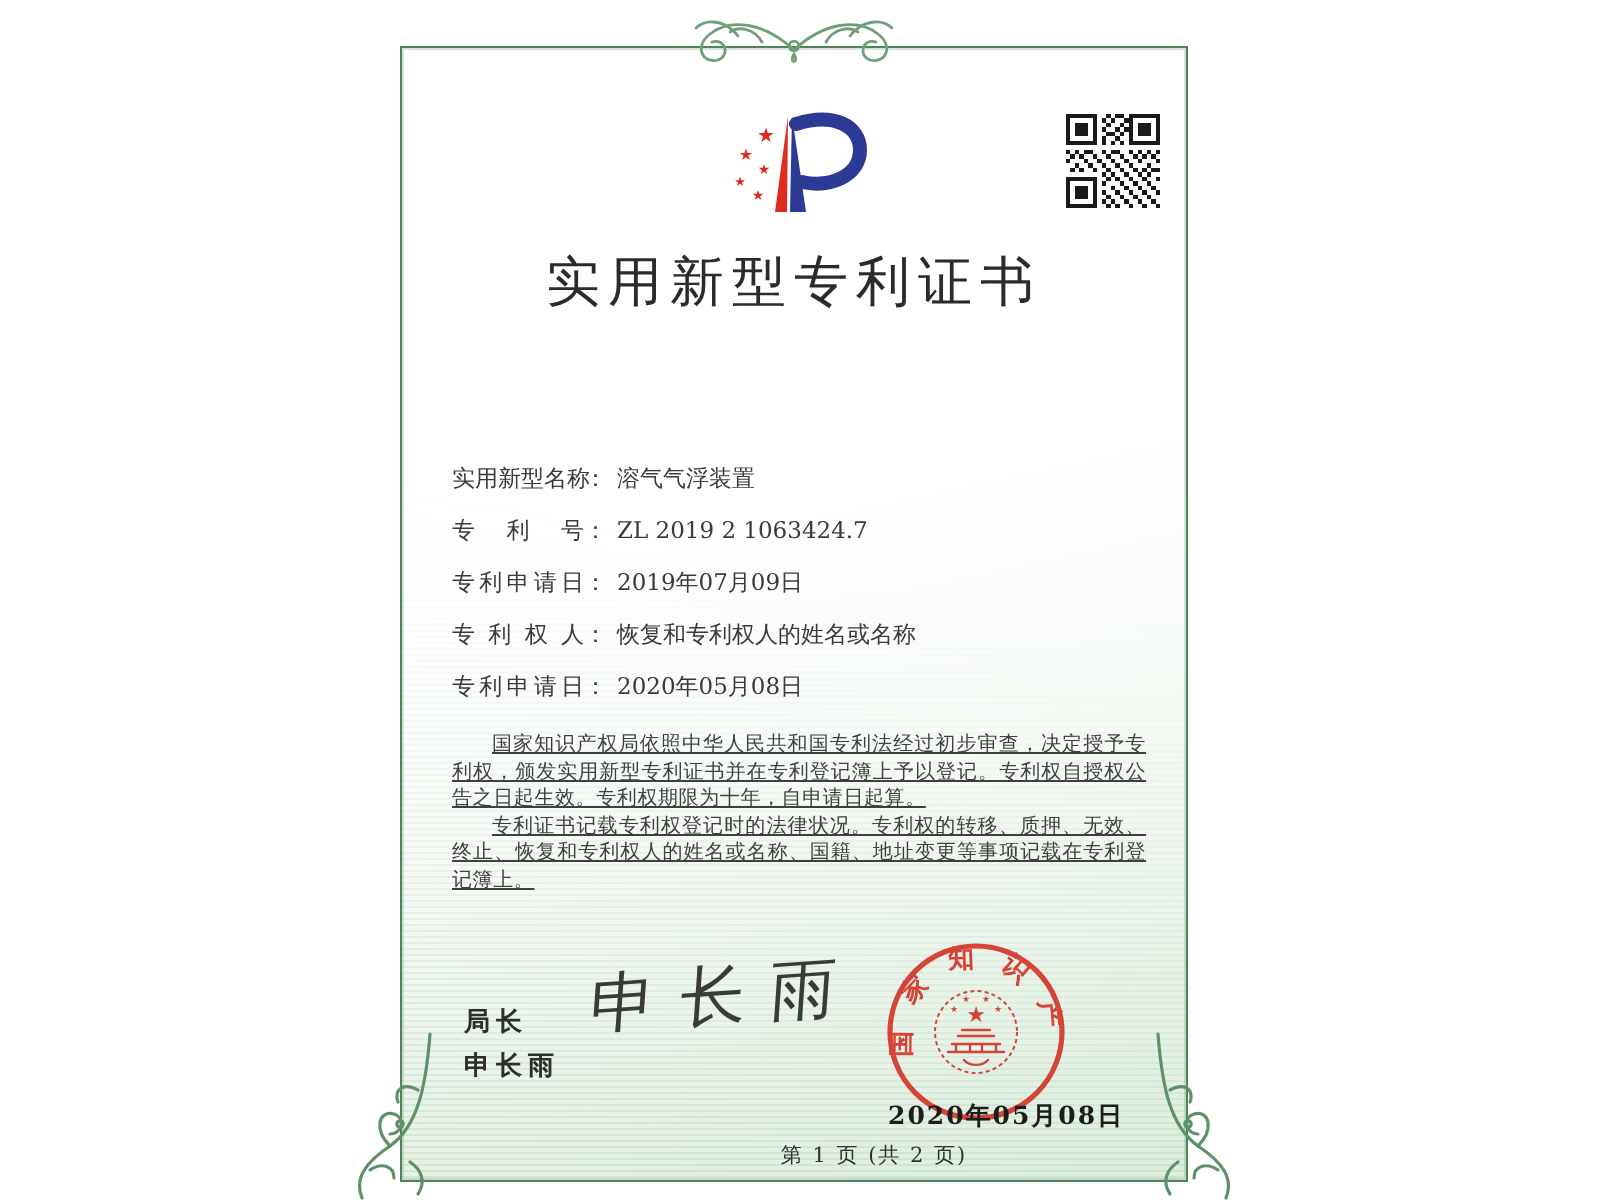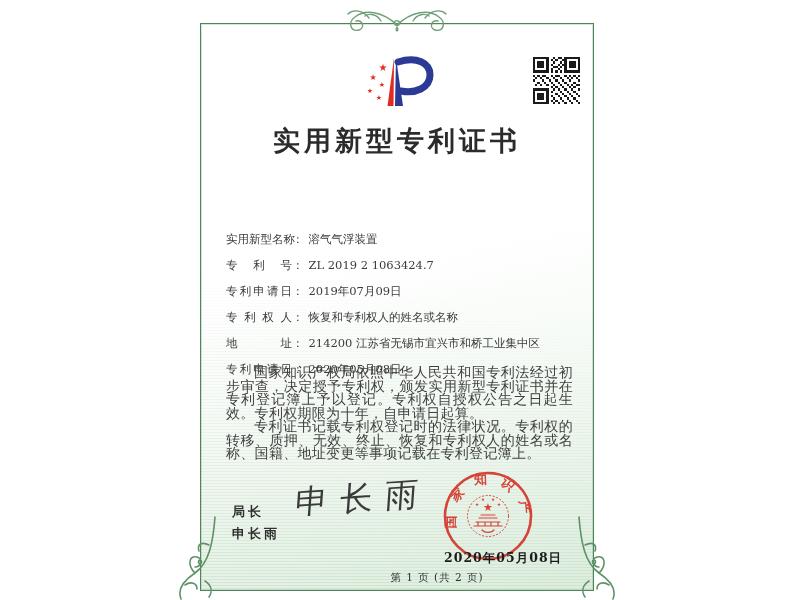--- a/index.html
+++ b/index.html
@@ -16,31 +16,31 @@
   .stripes{
     position:absolute;inset:0;pointer-events:none;
     background:repeating-linear-gradient(180deg,rgba(100,150,110,.13) 0 1px,rgba(255,255,255,0) 1px 3px);
     -webkit-mask-image:linear-gradient(190deg,transparent 45%,#000 96%);
             mask-image:linear-gradient(190deg,transparent 45%,#000 96%);
   }
   .cert-number{position:absolute;left:21px;top:29px;font-size:11px;letter-spacing:2px;color:#333;}
   .logo{position:absolute;left:156px;top:30px;width:78px;height:58px;}
   .qr{position:absolute;left:332px;top:33px;width:47px;height:47px;}
   .title{position:absolute;left:0;top:99px;width:100%;text-align:center;
-    font-size:27px;font-weight:700;letter-spacing:4px;color:#2b2b2b;}
+    font-size:27px;font-weight:400;letter-spacing:4px;color:#2b2b2b;}
   .fields{position:absolute;left:25px;top:154px;width:352px;font-size:11.5px;color:#3a3a3a;margin-top:48px;}
   .frow{height:26px;line-height:26px;white-space:nowrap;position:relative;}
   .flabel{display:inline-block;width:66px;text-align:justify;text-align-last:justify;}
   .fcolon{display:inline-block;margin-right:5px;}
   .pair{display:inline-block;}
   .pair2{position:absolute;left:172px;top:0;}
-  .body-text{position:absolute;left:25px;top:342px;width:347px;font-size:14px;
-    line-height:13.5px;text-align:justify;color:#3f3f3f;letter-spacing:.3px;}
+  .body-text{position:absolute;left:25px;top:342px;width:347px;font-size:10px;
+    line-height:13.5px;text-align:justify;color:#3f3f3f;letter-spacing:.3px;text-decoration:underline;}
   .body-text p{margin:0;text-indent:2em;}
-  .signer{position:absolute;left:31px;top:477px;font-family:Liberation Sans, sans-serif;
+  .signer{position:absolute;left:31px;top:477px;font-family:Liberation Mono, monospace;
     font-weight:600;font-size:13px;letter-spacing:3px;line-height:22px;color:#2e2e2e;}
   .signature{position:absolute;left:94px;top:452px;font-size:33px;color:#3a3a3a;white-space:nowrap;
     transform:rotate(-4deg) skewX(-8deg);letter-spacing:12px;font-weight:500;}
   .seal{position:absolute;left:240px;top:445px;width:94px;height:94px;opacity:.93;z-index:4;}
   .seal-date{position:absolute;left:243px;top:526px;font-size:12.5px;font-weight:700;
     letter-spacing:1px;color:#1c1c1c;z-index:5;white-space:nowrap;}
   .footer{position:absolute;left:0;bottom:5px;width:100%;text-align:center;
     font-size:10.5px;color:#2f2f2f;letter-spacing:1px;padding-left:40px;}
   .ornament-top{position:absolute;left:50%;transform:translateX(-50%);top:-19px;width:180px;height:38px;}
   .flourish{position:absolute;width:66px;height:86px;bottom:-11px;}
@@ -121,23 +121,20 @@
     <div class="frow">
       <span class="flabel">专利号</span><span class="fcolon">：</span><span class="fvalue">ZL 2019 2 1063424.7</span>
     </div>
     <div class="frow">
       <span class="flabel">专利申请日</span><span class="fcolon">：</span><span class="fvalue">2019年07月09日</span>
     </div>
     <div class="frow">
       <span class="flabel">专利权人</span><span class="fcolon">：</span><span class="fvalue">恢复和专利权人的姓名或名称</span>
     </div>
     <div class="frow">
-      <span class="flabel">地址</span><span class="fcolon">：</span><span class="fvalue">214200 江苏省无锡市宜兴市和桥工业集中区</span>
-    </div>
-    <div class="frow">
       <span class="pair">
         <span class="flabel">专利申请日</span><span class="fcolon">：</span><span class="fvalue">2020年05月08日</span>
       </span>
     </div>
   </div>
 
   <div class="body-text">
     <p>国家知识产权局依照中华人民共和国专利法经过初步审查，决定授予专利权，颁发实用新型专利证书并在专利登记簿上予以登记。专利权自授权公告之日起生效。专利权期限为十年，自申请日起算。</p>
     <p>专利证书记载专利权登记时的法律状况。专利权的转移、质押、无效、终止、恢复和专利权人的姓名或名称、国籍、地址变更等事项记载在专利登记簿上。</p>
   </div>

